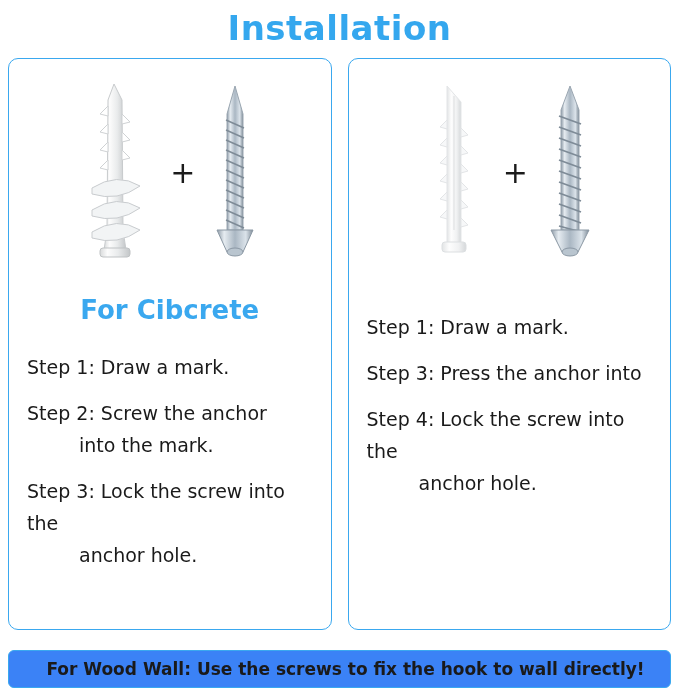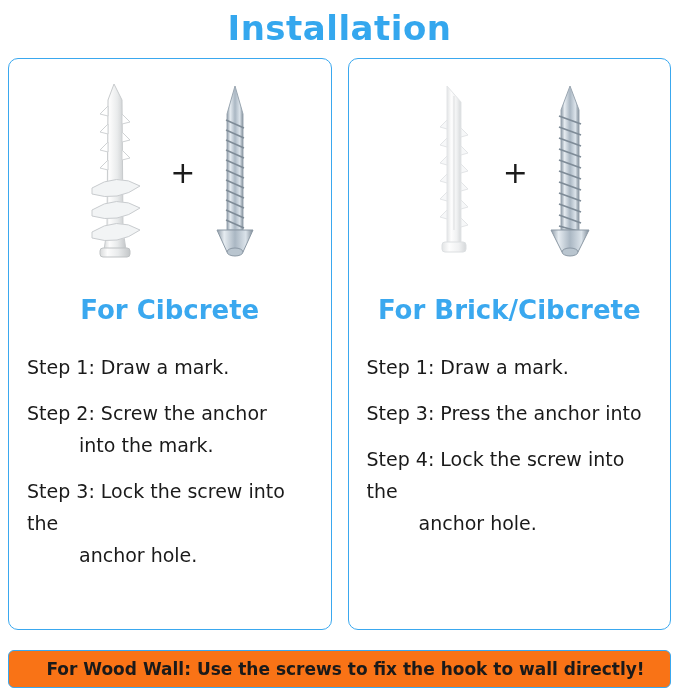--- a/index.html
+++ b/index.html
@@ -80,21 +80,21 @@
   .step .cont {
     display: block;
     padding-left: 52px;
   }
   .footer {
     position: absolute;
     left: 8px;
     right: 8px;
     bottom: 8px;
     height: 38px;
-    background: #f97316;
+    background: #3b82f6;
     border: 1.5px solid #3aa8ef;
     border-radius: 6px;
     display: flex;
     align-items: center;
     justify-content: center;
     color: #1a1a1a;
     font-size: 17px;
     font-weight: bold;
     box-sizing: border-box;
     padding-left: 12px;
@@ -260,21 +260,20 @@
                 <path d="M13 124 L35 132"></path>
               <path d="M13 135 L35 143"></path>
                 <path d="M13 146 L35 152"></path>
             </g>
             <path d="M5 150 L43 150 L32 172 L16 172 Z" fill="url(#steelG2)" stroke="#8b98a4" stroke-width="1"></path>
             <ellipse cx="24" cy="172" rx="8" ry="4" fill="#b9c5cf" stroke="#8b98a4" stroke-width="1"></ellipse>
           </svg>
         </span>
       </div>
 
-      <div class="card-heading">For Brick/Cibcrete</div>
 
       <div class="steps">
         <div class="step">
           <span>Step 1: Draw a mark.</span>
         </div>
         <div class="step">
           <span>Step 3: Press the anchor into</span>
         </div>
         <div class="step">
           <span>Step 4: Lock the screw into the</span>

